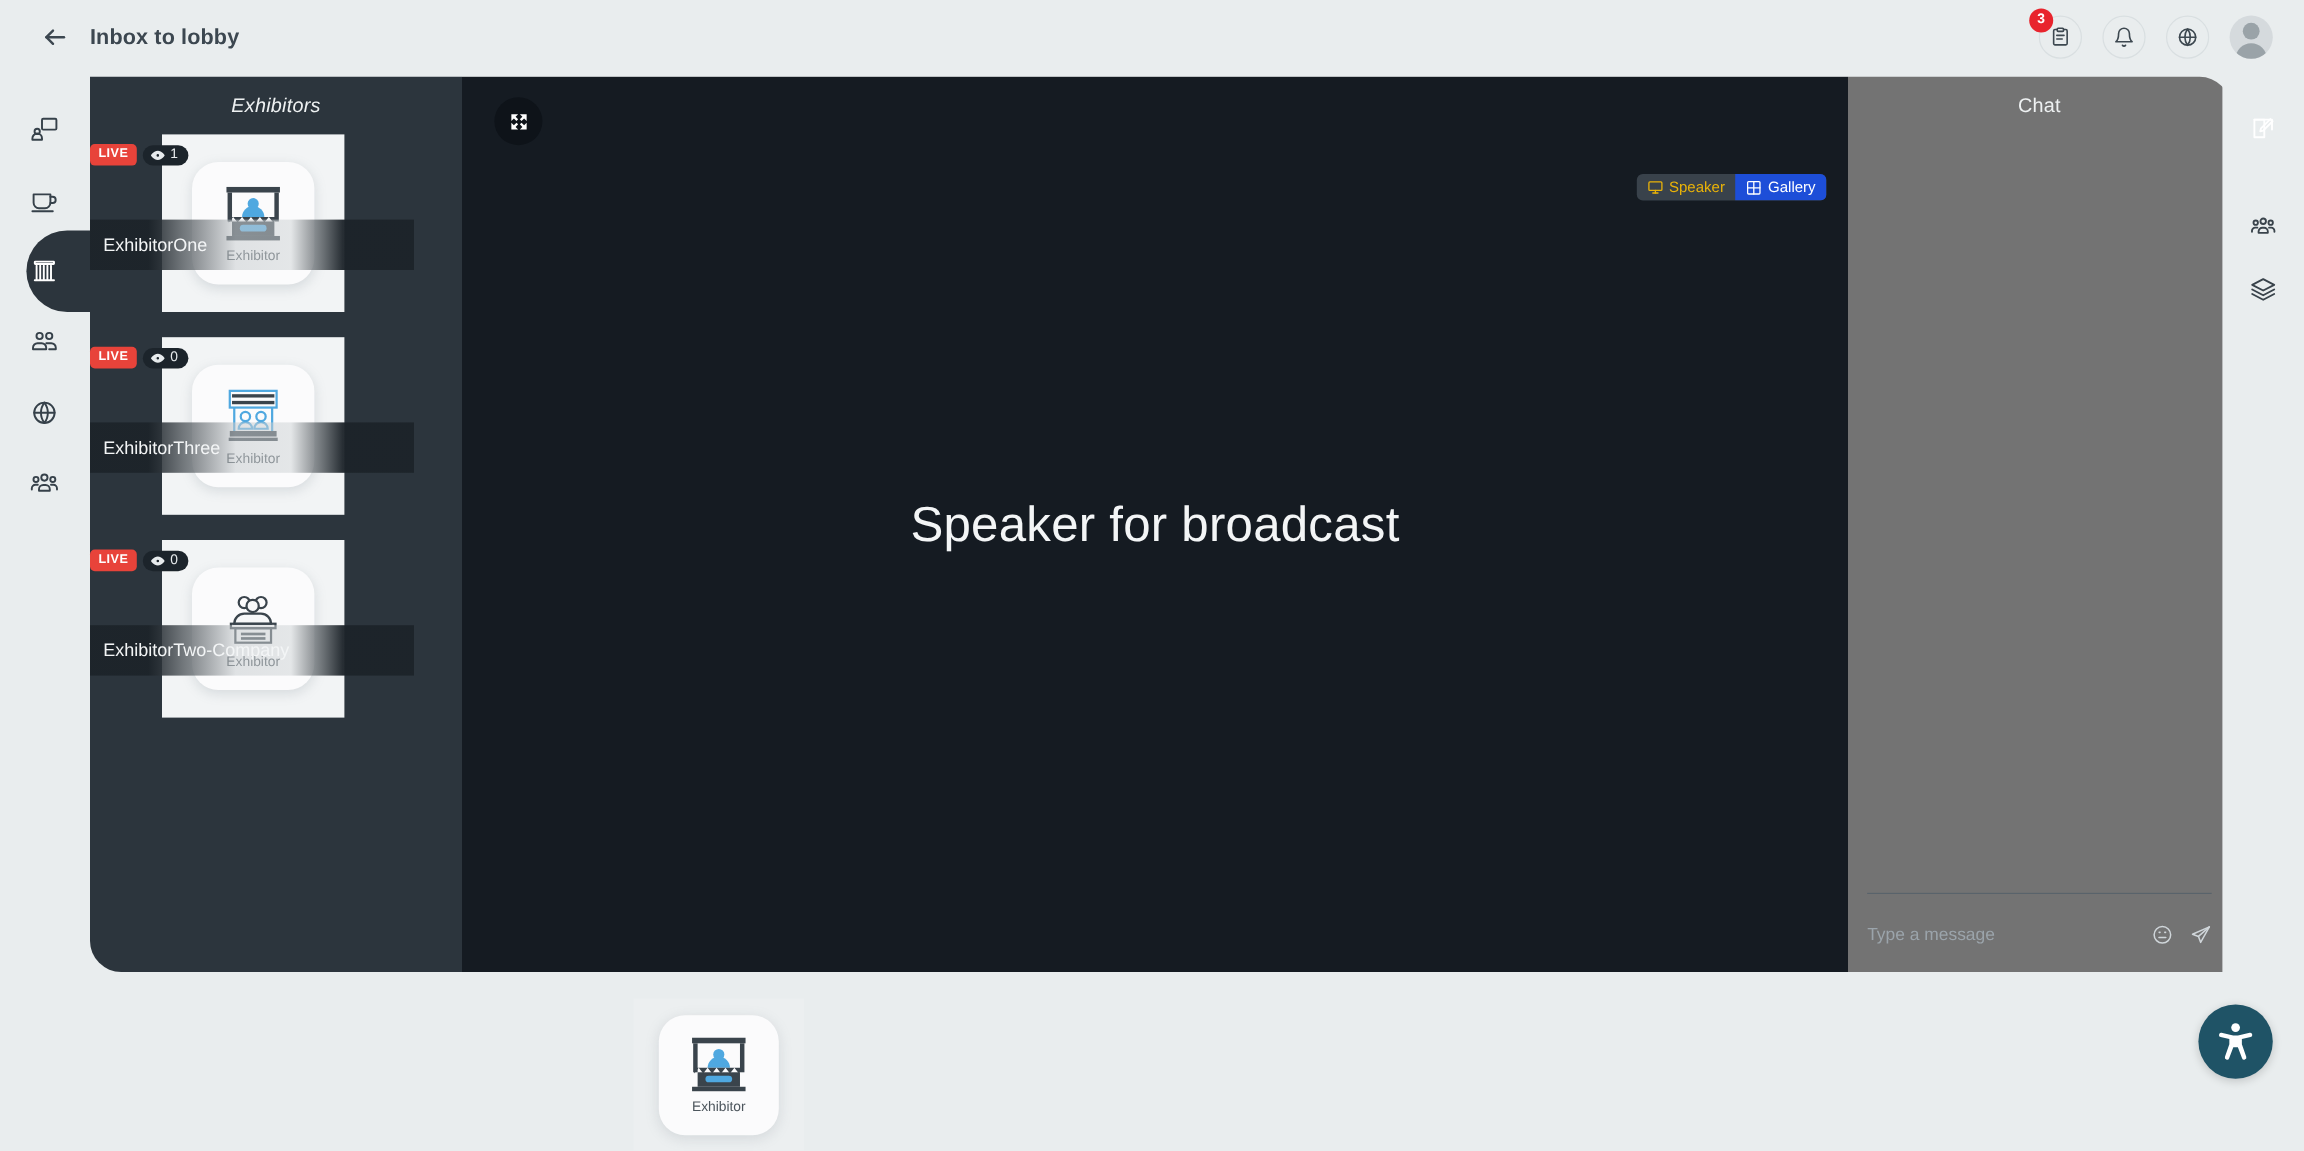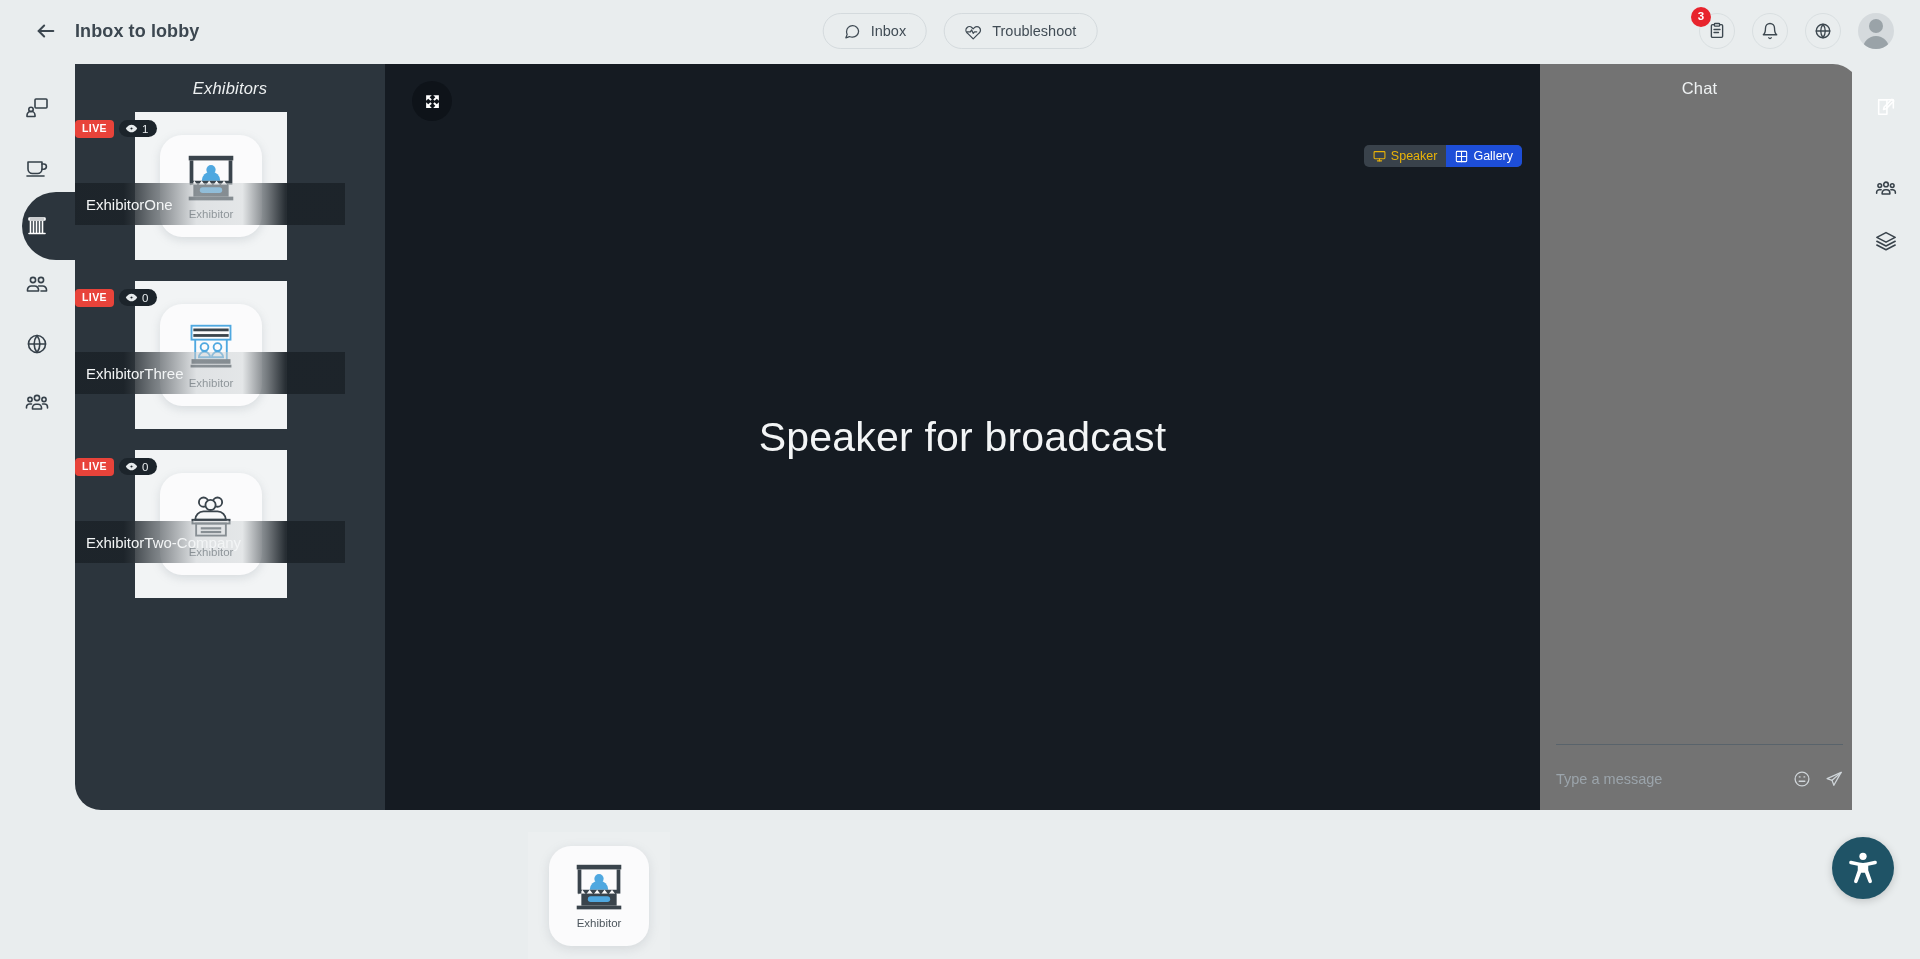--- a/index.html
+++ b/index.html
@@ -114,21 +114,21 @@
     width: 102px; height: 102px; border-radius: 22px;
     background: #fbfbfc;
     box-shadow: 0 3px 10px rgba(120,130,140,.22);
     display: flex; flex-direction: column; align-items: center; justify-content: center;
     gap: 1px;
   }
   .exh-logo svg { width: 56px; height: 52px; display: block; }
   .exh-logo-label { font-size: 11.5px; color: #4c555c; margin-top: 2px; }
   .badges {
     position: absolute; left: 0; top: 8px; z-index: 3;
-    display: flex; align-items: flex-start; gap: 5px;
+    display: flex; align-items: flex-end; gap: 5px;
   }
   .live-badge {
     background: #e8433a; color: #fff; font-size: 10.5px; font-weight: 700;
     padding: 2px 7px; border-radius: 4px; letter-spacing: .4px; line-height: 1.3;
   }
   .view-pill {
     display: flex; align-items: center; gap: 4px;
     background: #1c242b; color: #e7ebed;
     padding: 2px 9px 2px 6px; border-radius: 11px; font-size: 11.5px;
   }
@@ -247,35 +247,20 @@
 
   <div class="topbar">
     <div class="back-btn">
       <svg class="back-arrow" viewBox="0 0 24 24" fill="none" stroke="currentColor" stroke-width="2.2" stroke-linecap="round" stroke-linejoin="round">
         <line x1="20" y1="12" x2="4" y2="12"></line>
           <polyline points="10,6 4,12 10,18"></polyline>
       </svg>
       <span class="back-label">Inbox to lobby</span>
     </div>
 
-    <div class="top-center">
-      <div class="pill-btn">
-        <svg viewBox="0 0 24 24" fill="none" stroke="currentColor" stroke-width="1.8" stroke-linecap="round" stroke-linejoin="round">
-          <path d="M21 11.5a8.4 8.4 0 0 1-9 8.4 9.2 9.2 0 0 1-3.8-.8L3 21l1.9-5a8.3 8.3 0 0 1-.9-3.8 8.4 8.4 0 0 1 8.5-8.4A8.4 8.4 0 0 1 21 11.5z"></path>
-        </svg>
-        <span>Inbox</span>
-      </div>
-      <div class="pill-btn">
-        <svg viewBox="0 0 24 24" fill="none" stroke="currentColor" stroke-width="1.8" stroke-linecap="round" stroke-linejoin="round">
-          <path d="M20.8 6.6a5 5 0 0 0-7.1 0L12 8.3l-1.7-1.7a5 5 0 0 0-7.1 7.1l1.7 1.7L12 22.4l7.1-7L20.8 13.7a5 5 0 0 0 0-7.1z"></path>
-          <polyline points="3.5,12.5 8,12.5 9.8,9.8 12,14.6 13.8,12.5 17,12.5"></polyline>
-        </svg>
-        <span>Troubleshoot</span>
-      </div>
-    </div>
 
     <div class="top-right">
       <div class="icon-circle">
         <span class="badge-count">3</span>
         <svg viewBox="0 0 24 24" fill="none" stroke="currentColor" stroke-width="1.8" stroke-linecap="round" stroke-linejoin="round">
           <path d="M15.5 3.5h2.5a1.5 1.5 0 0 1 1.5 1.5v14a1.5 1.5 0 0 1-1.5 1.5H6A1.5 1.5 0 0 1 4.5 19V5A1.5 1.5 0 0 1 6 3.5h2.5"></path>
           <rect x="8.5" y="2" width="7" height="3.5" rx="1"></rect>
           <line x1="8" y1="10" x2="16" y2="10"></line>
             <line x1="8" y1="14" x2="14" y2="14"></line>
         </svg>

